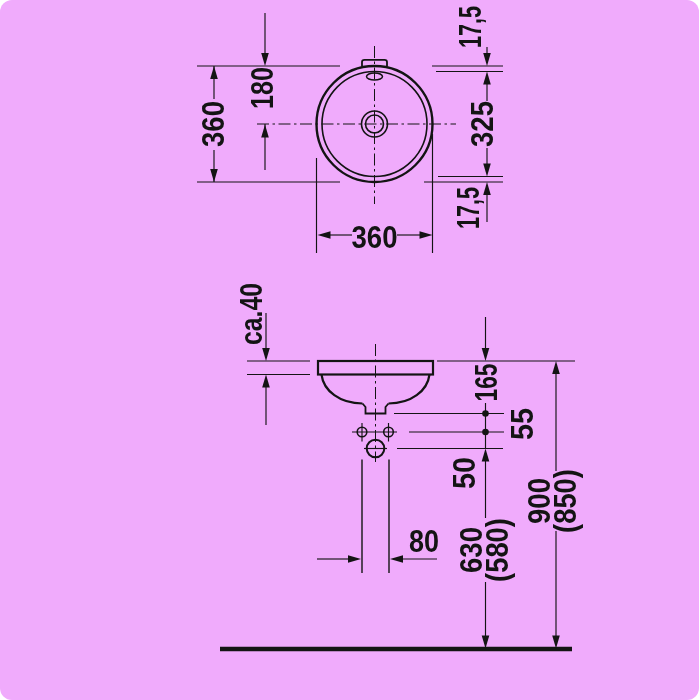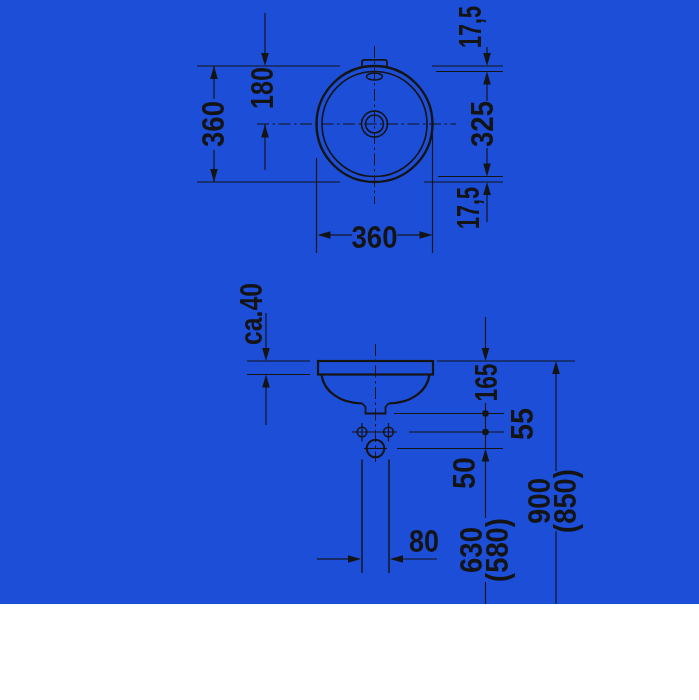--- a/index.html
+++ b/index.html
@@ -1,17 +1,17 @@
 <!DOCTYPE html>
 <html><head>
 <meta charset="utf-8">
 <style>
   html,body{margin:0;padding:0;background:#ffffff;}
-  .sheet{position:relative;width:699px;height:604px;background:#1d4ed8;overflow:hidden;
-         font-family:"Liberation Sans", sans-serif;}
+  .sheet{position:relative;width:699px;height:700px;background:#f0abfc;overflow:hidden;
+         font-family:"Liberation Sans", sans-serif;border-radius:12px;}
   svg{position:absolute;left:0;top:0;}
   text{font-family:"Liberation Sans", sans-serif;font-weight:bold;font-size:32px;fill:#141414;}
   .obj{stroke:#141414;fill:none;}
   .thin{stroke:#141414;stroke-width:1.15;fill:none;}
   .cl{stroke:#141414;stroke-width:1;fill:none;stroke-dasharray:12 3.5 2.5 3.5;}
   .arw{fill:#141414;stroke:none;}
   .dot{fill:#141414;stroke:none;}
 </style>
 </head>
 <body>

